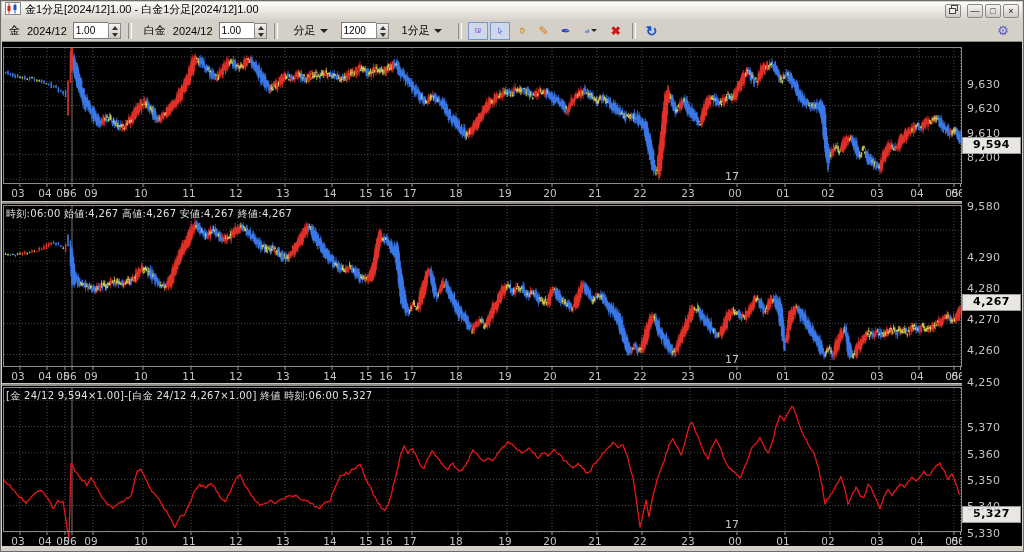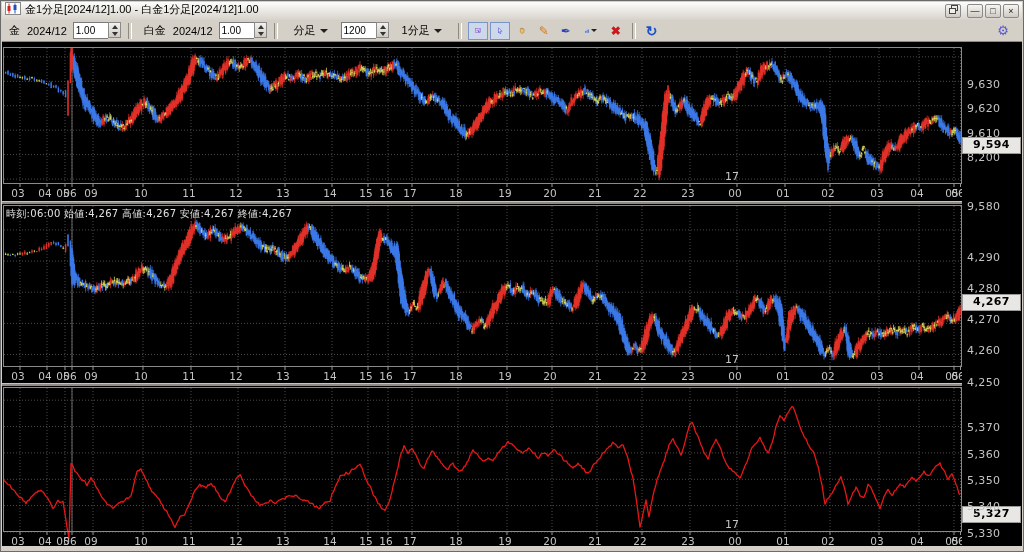--- a/index.html
+++ b/index.html
@@ -14,21 +14,21 @@
   .winbtns{display:flex;align-items:center;gap:2px;margin-right:3px;}
   .wbtn{width:16px;height:14px;background:linear-gradient(#f7f5f1,#cfcbc3);
     border:1px solid #8a8a8a;border-radius:2px;font-size:9px;line-height:12px;text-align:center;
     color:#222;box-sizing:border-box;padding:0;}
   .wbtn.first{margin-right:4px;}
   
   .toolbar{position:absolute;left:1px;top:19px;right:1px;height:21px;background:#d4d0c8;
     border-bottom:1px solid #8e8a82;display:flex;align-items:center;font-size:11px;color:#000;}
   .tb-label{margin:0 3px 0 7px;}
   .tb-text{margin:0 4px;}
-  .spin{display:flex;align-items:flex-start;margin:0 2px;}
+  .spin{display:flex;align-items:flex-end;margin:0 2px;}
   .spin input{width:30px;height:15px;border:1px solid #7a7a7a;border-right:none;font-size:10px;
     padding:0 2px;font-family:"Liberation Sans",sans-serif;}
   .spinbtns{display:flex;flex-direction:column;border:1px solid #8a8a8a;background:linear-gradient(#f4f2ee,#cfcbc3);}
   .spinbtns div{width:11px;height:7px;position:relative;}
   .spinbtns div::after{content:"";position:absolute;left:3px;border-left:3px solid transparent;border-right:3px solid transparent;}
   .spinbtns .up::after{top:2px;border-bottom:4px solid #333;}
   .spinbtns .dn::after{top:2px;border-top:4px solid #333;}
   .sep{width:2px;height:16px;border-left:1px solid #8e8a82;border-right:1px solid #fff;margin:0 5px;}
   .combo{display:flex;align-items:center;margin:0 8px;padding:1px 3px;}
   .combo .caret{margin-left:4px;border-left:4px solid transparent;border-right:4px solid transparent;
@@ -283,20 +283,21 @@
           <text x="732" y="158" fill="#c4c4c4" font-size="10.5px" text-anchor="middle" font-family="DejaVu Sans, sans-serif">00</text>
           <text x="780" y="158" fill="#c4c4c4" font-size="10.5px" text-anchor="middle" font-family="DejaVu Sans, sans-serif">01</text>
           <text x="825" y="158" fill="#c4c4c4" font-size="10.5px" text-anchor="middle" font-family="DejaVu Sans, sans-serif">02</text>
           <text x="874" y="158" fill="#c4c4c4" font-size="10.5px" text-anchor="middle" font-family="DejaVu Sans, sans-serif">03</text>
           <text x="914" y="158" fill="#c4c4c4" font-size="10.5px" text-anchor="middle" font-family="DejaVu Sans, sans-serif">04</text>
           <text x="949" y="158" fill="#c4c4c4" font-size="10.5px" text-anchor="middle" font-family="DejaVu Sans, sans-serif">05</text>
           <text x="955" y="158" fill="#c4c4c4" font-size="10.5px" text-anchor="middle" font-family="DejaVu Sans, sans-serif">06</text>
           <text x="722" y="141" fill="#c4c4c4" font-size="11px" font-family="DejaVu Sans, sans-serif">17</text>
         </svg>
     </div>
+    <div class="phead" style="top:347px;">[金 24/12 9,594×1.00]-[白金 24/12 4,267×1.00] 終値 時刻:06:00 5,327</div>
 
     <div class="gutter" id="gutter">
       <div class="pricetag" id="tag0" style="top: 94.8571px;">9,594</div>
       <div class="pricetag" id="tag1" style="top: 251.577px;">4,267</div>
       <div class="pricetag" id="tag2" style="top: 463.545px;">5,327</div>
     <span class="ylab" style="top: 7.78571px;">9,630</span>
         <span class="ylab" style="top: 32.25px;">9,620</span>
         <span class="ylab" style="top: 56.7143px;">9,610</span>
         <span class="ylab" style="top: 81.1786px;">8,200</span>
         <span class="ylab" style="top: 130.107px;">9,580</span>

